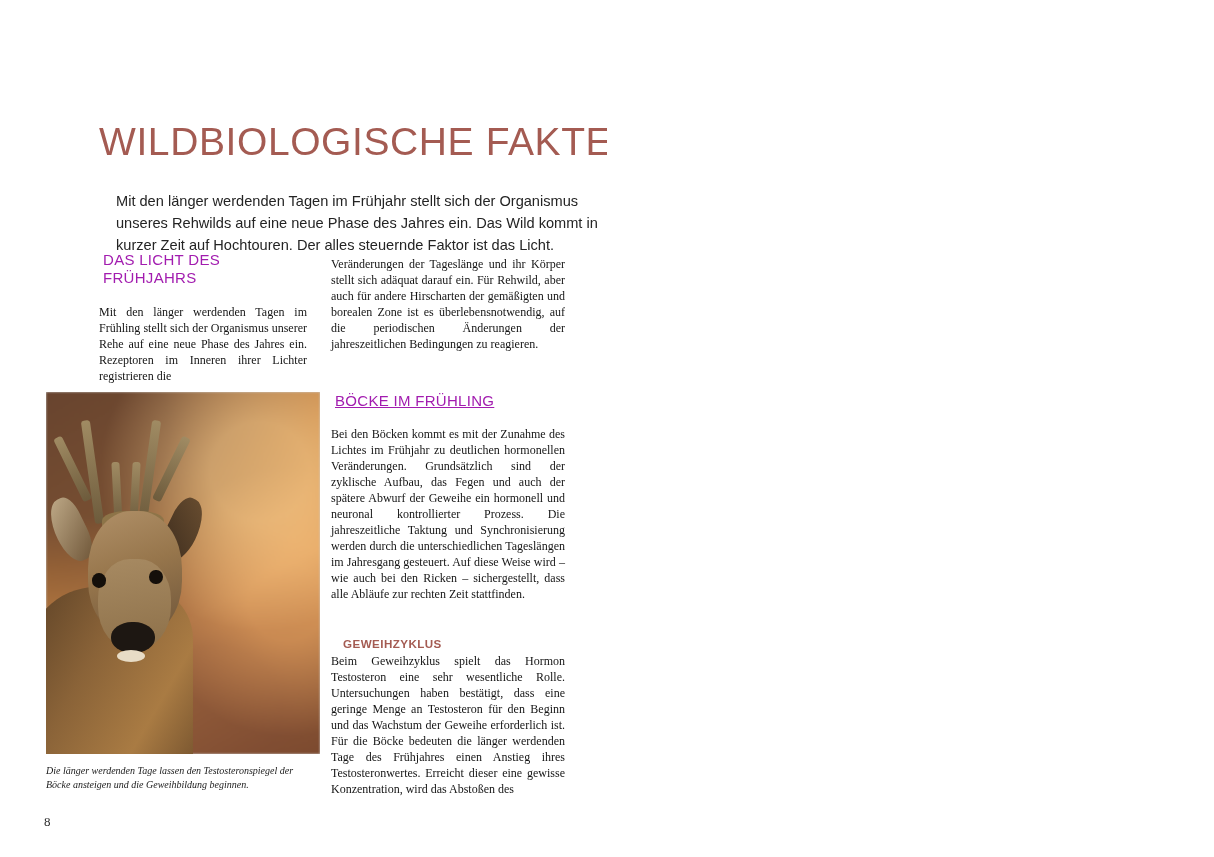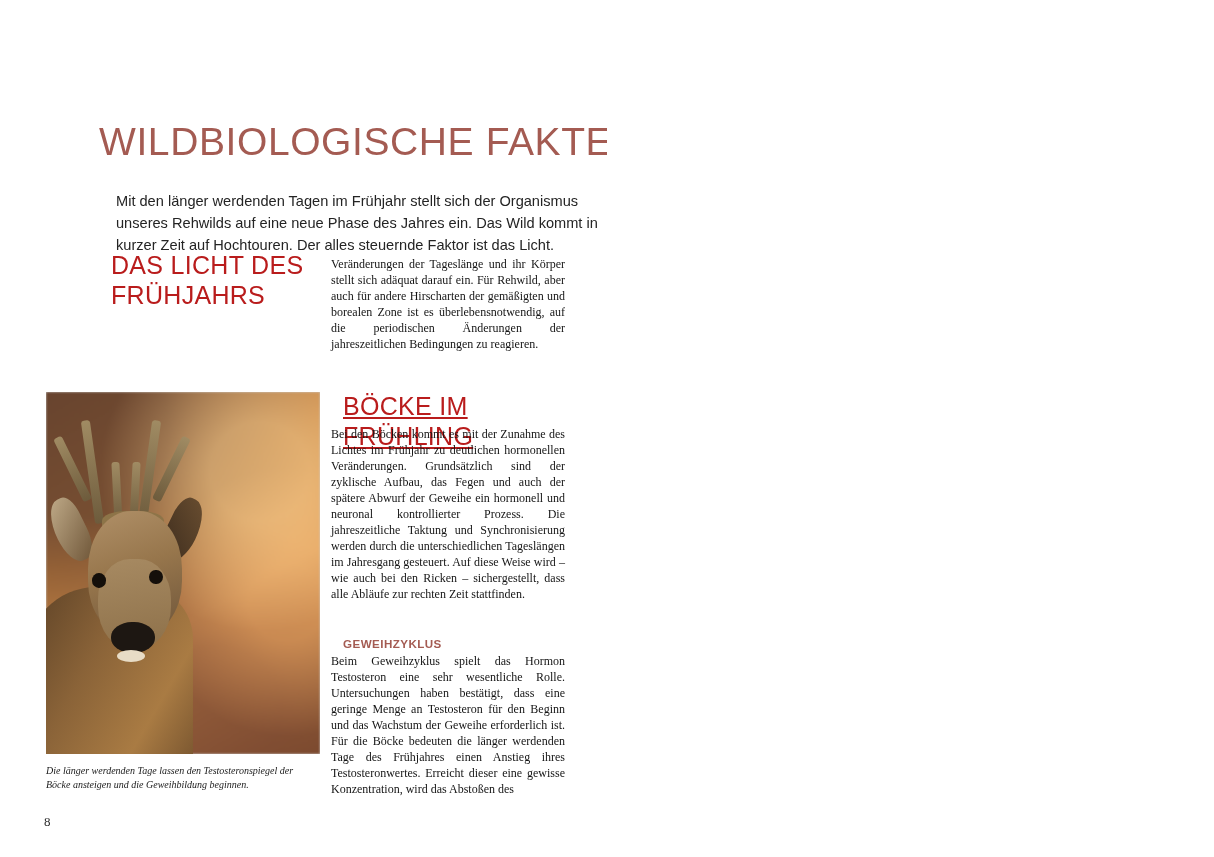--- a/index.html
+++ b/index.html
@@ -32,25 +32,25 @@
   }
   .lede {
     font-family: "Liberation Sans", "DejaVu Sans", sans-serif;
     font-size: 14.6px;
     line-height: 1.52;
     color: #242424;
   }
   .h2 {
     font-family: "Liberation Sans", "DejaVu Sans", sans-serif;
     font-weight: 400;
-    font-size: 25px;
+    font-size: 15px;
     letter-spacing: .3px;
-    color: #b91c1c;
+    color: #a21caf;
     line-height: 1.18;
-    margin: 0 0 9px 12px;
+    margin: 0 0 9px 4px;
   }
   .h3 {
     font-family: "Liberation Sans", "DejaVu Sans", sans-serif;
     font-weight: bold;
     font-size: 11.6px;
     letter-spacing: .45px;
     color: #a45b52;
     margin: 0 0 2px 12px;
   }
   .body-col {
@@ -132,20 +132,21 @@
 
 <div class="spread">
 
   <div class="page-left">
 
     <h1 class="h1" style="position:absolute; left:99px; top:96px;">WILDBIOLOGISCHE FAKTEN</h1>
 
     <div class="lede" style="position:absolute; left:116px; top:148px; width:482px;margin-top:42px;">Mit den länger werdenden Tagen im Frühjahr stellt sich der Organismus unseres Rehwilds auf eine neue Phase des Jahres ein. Das Wild kommt in kurzer Zeit auf Hochtouren. Der alles steuernde Faktor ist das Licht.</div>
 
     <h2 class="h2" style="position:absolute; left:99px; top:251px; width:205px;">DAS LICHT DES FRÜHJAHRS</h2>
+    <div class="body-col" style="position:absolute; left:99px; top:304px; width:208px;">Mit den länger werdenden Tagen im Frühling stellt sich der Organismus unserer Rehe auf eine neue Phase des Jahres ein. Rezeptoren im Inneren ihrer Lichter registrieren die</div>
 
     <div class="photo" id="photo-buck-portrait">
       <div class="bokeh"></div>
       <div class="deer" id="prt">
         <i class="pt-antler pt-b3"></i>
         <i class="pt-antler pt-b4"></i>
         <i class="pt-antler pt-b1"></i>
         <i class="pt-antler pt-b2"></i>
         <i class="pt-antler pt-b5"></i>
         <i class="pt-antler pt-b6"></i>

